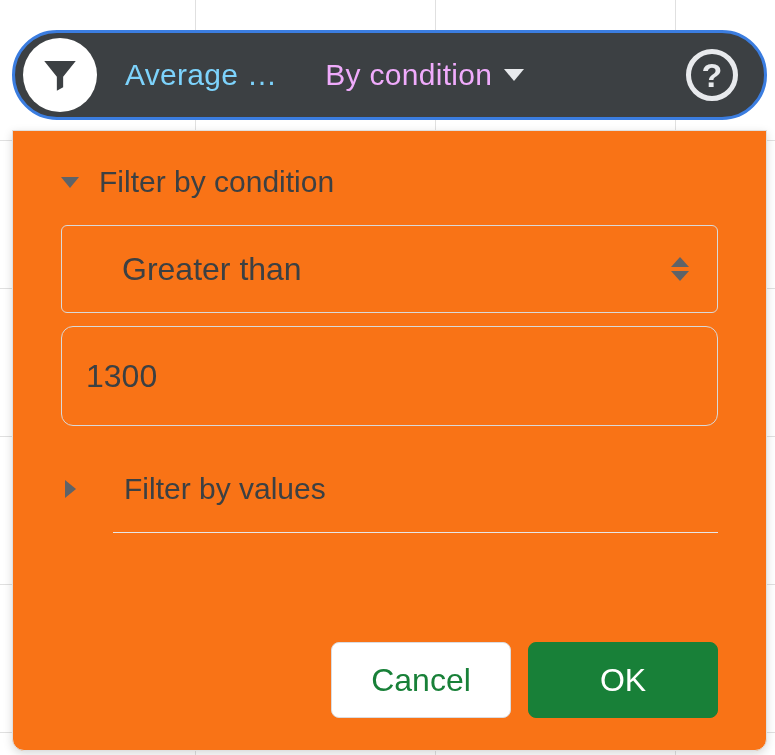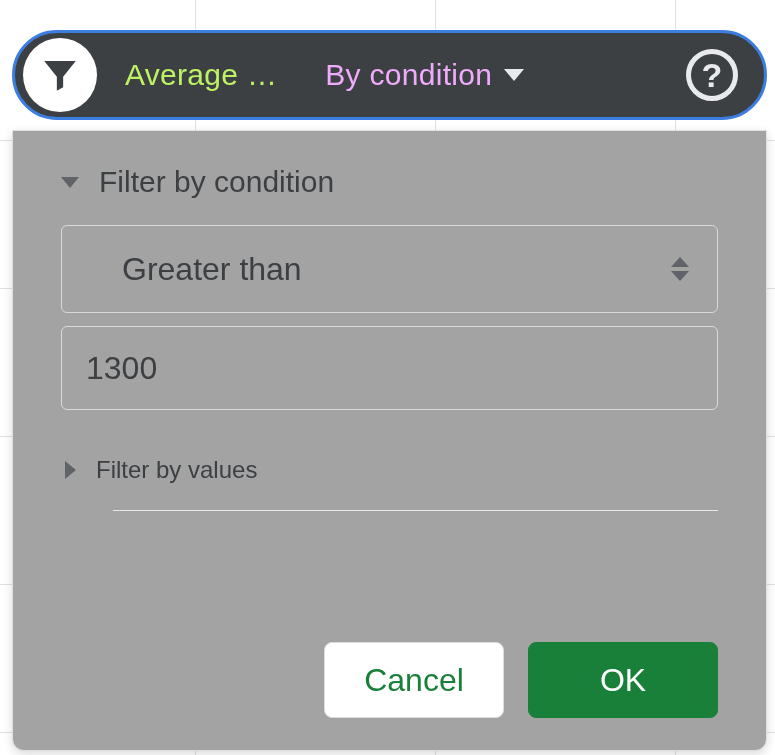--- a/index.html
+++ b/index.html
@@ -49,21 +49,21 @@
     flex-shrink: 0;
   }
   .pill .funnel-wrap svg { display:block; }
   .pill .col-name {
     font-size: 30px;
     margin-left: 28px;
     white-space: nowrap;
     overflow: hidden;
     text-overflow: ellipsis;
     max-width: 180px;
-    color: #bef264;
+    color: #7dd3fc;
     letter-spacing: 0.3px;
   }
   .pill .mode-group {
     display: flex;
     align-items: center;
     margin-left: 48px;
     color: #f0abfc;
   }
   .pill .mode-label {
     font-size: 30px;
@@ -92,21 +92,21 @@
     line-height: 1;
   }
 
   
   .panel {
     position: absolute;
     top: 130px;
     left: 12px;
     right: 8px;
     bottom: 4px;
-    background: #a3a3a3;
+    background: #f97316;
     border: 1px solid #e0e0e0;
     border-radius: 0 0 12px 12px;
     box-shadow: 0 3px 10px rgba(0,0,0,0.15);
     z-index: 2;
     padding: 24px 48px 30px 48px;
     display: flex;
     flex-direction: column;
   }
 
   .sect-header {
@@ -164,48 +164,49 @@
   }
   .sort-caret .dn {
     width: 0; height: 0;
     border-left: 9px solid transparent;
     border-right: 9px solid transparent;
     border-top: 10px solid #5f6368;
   }
 
   .text-box {
     border: 1px solid #d9d9d9;
-    border-radius: 6px;
-    height: 84px;
+    border-radius: 12px;
+    height: 100px;
     display: flex;
     align-items: center;
     padding: 0 24px;
     color: #3c4043;
     font-size: 32px;
     margin-bottom: 46px;
   }
 
   .values-sect {
     display: flex;
     align-items: center;
     color: #3c4043;
-    font-size: 24px;
+    font-size: 30px;
     padding-bottom: 26px;
+    gap: 28px;
   }
   .values-divider {
     border: none;
     border-top: 1px solid #e7e7e7;
     margin: 0 0 0 52px;
   }
 
   .btn-row {
     margin-top: auto;
     display: flex;
     justify-content: flex-end;
-    gap: 24px;
+    gap: 17px;
     padding-bottom: 2px;
   }
   .btn {
     height: 76px;
     min-width: 180px;
     border-radius: 8px;
     font-size: 32px;
     display: flex;
     align-items: center;
     justify-content: center;

